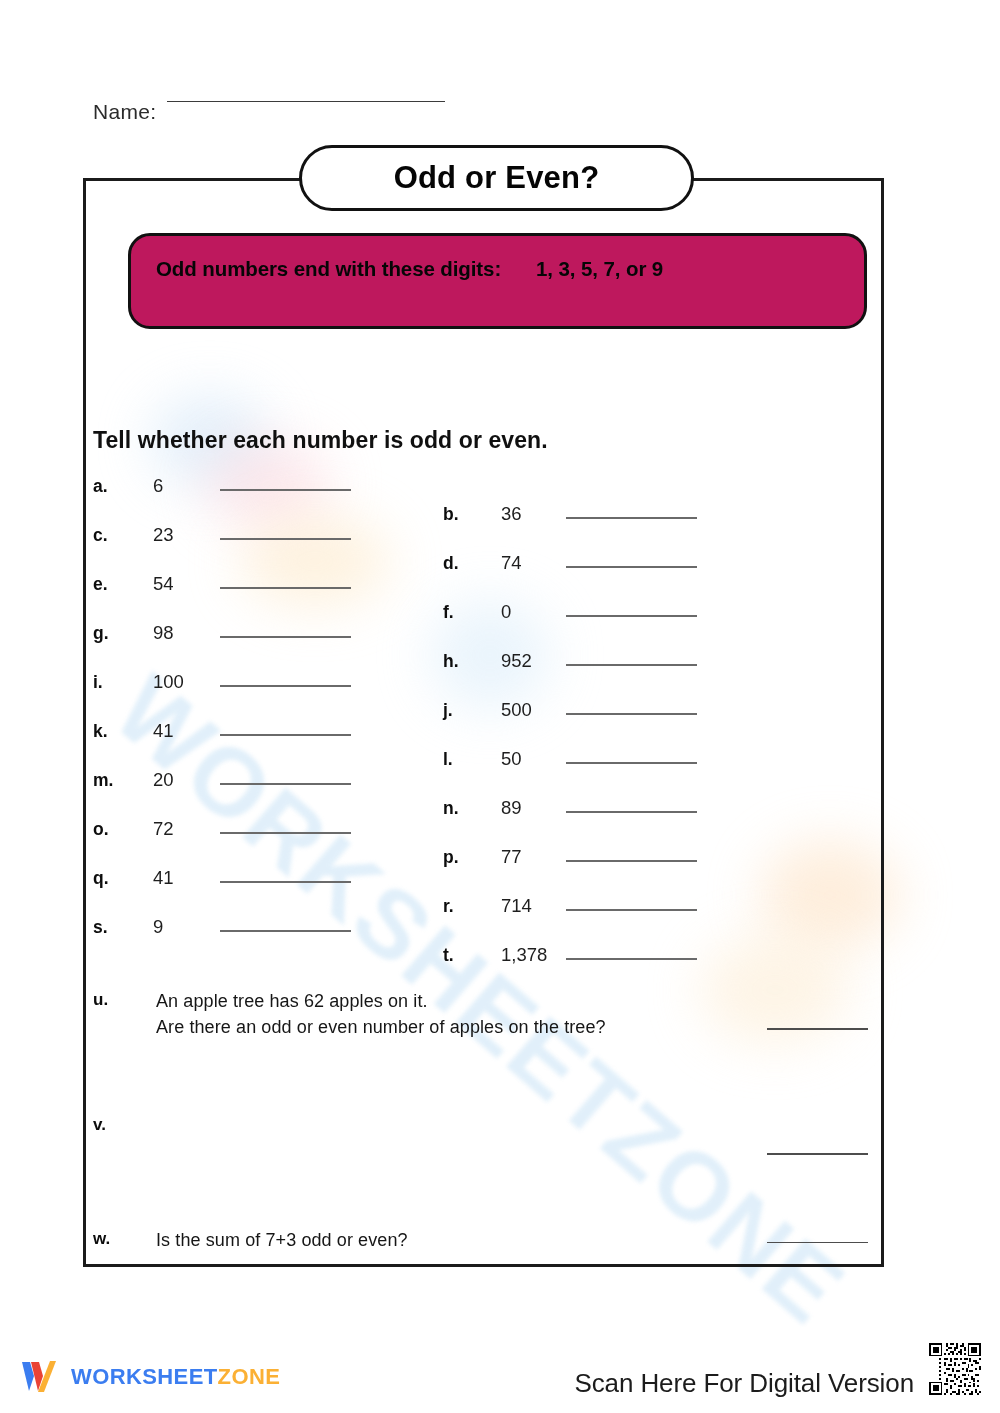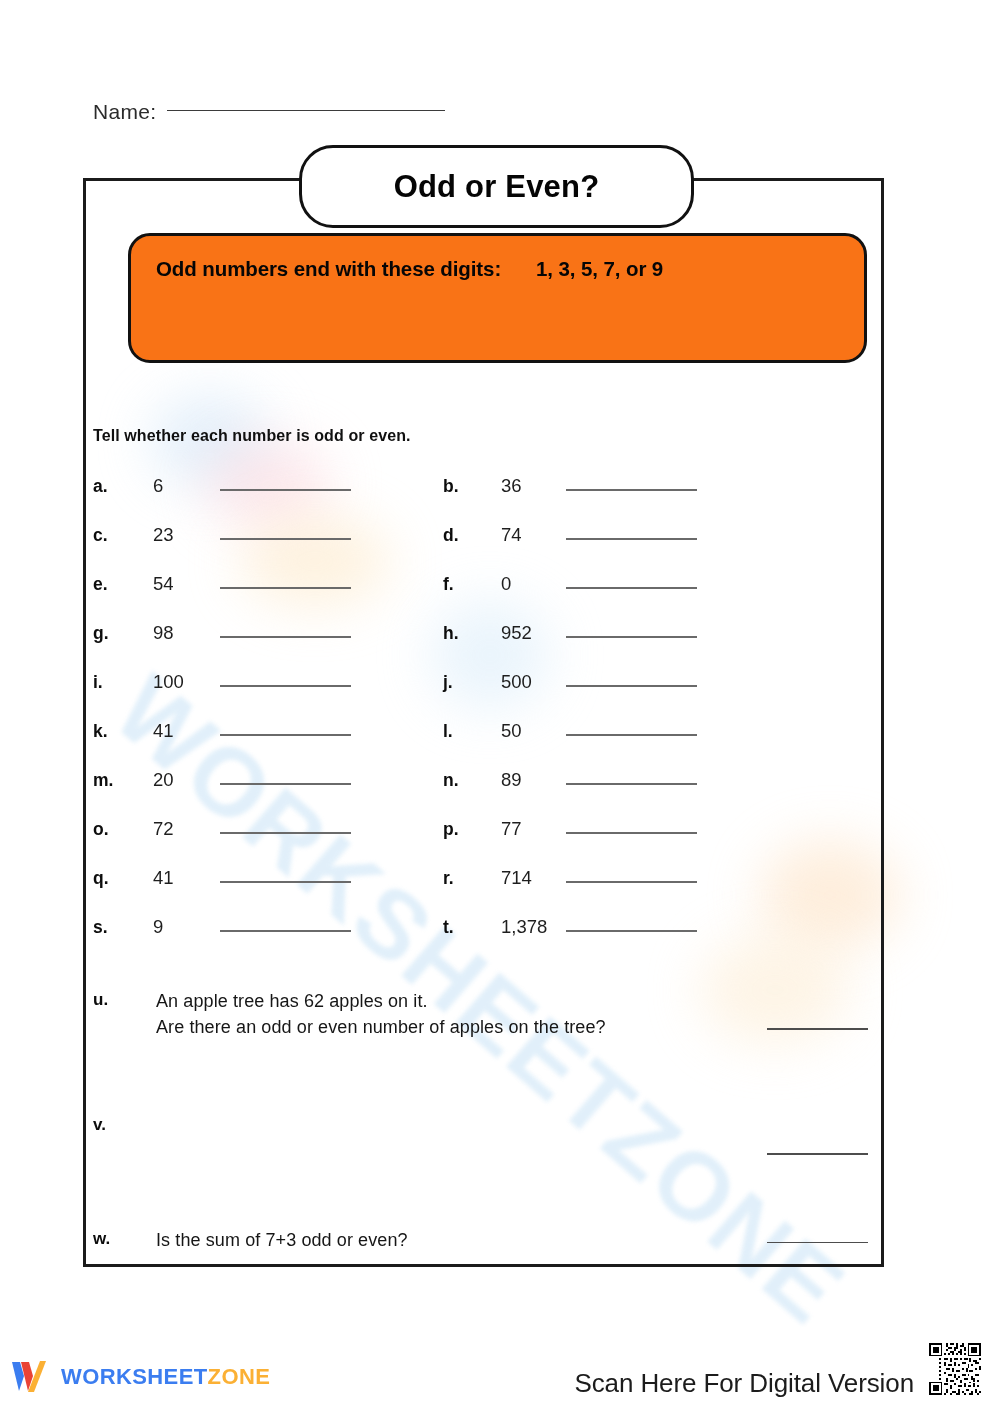--- a/index.html
+++ b/index.html
@@ -52,21 +52,21 @@
   #watermark .blob.b4 { left: 760px; top: 840px; width: 140px; height: 110px; background: #fde0c0; }
   #watermark .blob.b5 { left: 700px; top: 935px; width: 150px; height: 110px; background: #fdecd2; }
   #watermark .blob.b6 { left: 430px; top: 600px; width: 120px; height: 110px; background: #d9ecfa; }
 
   
   #name-row {
     position: absolute;
     left: 93px;
     top: 101px;
     display: flex;
-    align-items: center;
+    align-items: flex-start;
     z-index: 3;
   }
   #name-row .name-label {
     font-size: 21px;
     letter-spacing: .3px;
     color: #2b2b2b;
     line-height: 1;
   }
   #name-row .name-blank {
     width: 278px;
@@ -88,21 +88,21 @@
     background: transparent;
     z-index: 2;
   }
 
   
   #title-pill {
     position: absolute;
     left: 299px;
     top: 145px;
     width: 395px;
-    height: 83px;
+    height: 66px;
     border: 3.5px solid #111;
     border-radius: 34px;
     background: #ffffff;
     display: flex;
     align-items: center;
     justify-content: center;
     z-index: 4;
     box-sizing: border-box;
   }
   #title-pill .title-text {
@@ -111,24 +111,24 @@
     letter-spacing: .2px;
     color: #050505;
   }
 
   
   #rules-box {
     position: absolute;
     left: 128px;
     top: 233px;
     width: 739px;
-    height: 130px;
+    height: 96px;
     border: 3.5px solid #111;
     border-radius: 22px;
-    background: #f97316;
+    background: #be185d;
     box-sizing: border-box;
     z-index: 4;
     padding: 21px 0 0 0;
   }
   .rule-line {
     display: flex;
     align-items: baseline;
     font-size: 20.5px;
     font-weight: 700;
     color: #060606;
@@ -136,21 +136,21 @@
   }
   .rule-line + .rule-line { margin-top: 26px; }
   .rule-line .rule-label { width: 405px; padding-left: 25px; box-sizing: border-box; }
   .rule-line .rule-digits { white-space: nowrap; }
 
   
   #instruction {
     position: absolute;
     left: 93px;
     top: 427px;
-    font-size: 16px;
+    font-size: 23px;
     font-weight: 700;
     color: #101010;
     letter-spacing: .1px;
     z-index: 3;
   }
 
   
   #problem-grid {
     position: absolute;
     left: 93px;
@@ -184,21 +184,21 @@
     flex: 0 0 67px;
   }
   .prob-cell .prob-blank {
     width: 131px;
     height: 1.6px;
     background: #6a6a6a;
     align-self: flex-end;
     margin-bottom: 6px;
   }
   .prob-cell.right .prob-letter { flex: 0 0 58px; width: 58px; }
-  .prob-cell.right .prob-number { flex: 0 0 65px; width: 65px; }
+  .prob-cell.right .prob-number { flex: 0 0 65px; width: 65px; margin-top: 28px; }
 
   
   #word-problems {
     position: absolute;
     left: 93px;
     top: 988px;
     width: 775px;
     z-index: 3;
   }
   .word-row {
@@ -227,21 +227,21 @@
     background: #4d4d4d;
     margin-left: 4px;
   }
   #wp-u .word-blank { margin-top: 40px; }
   #wp-v { margin-top: 73px; }
   #wp-v .word-blank { margin-top: 40px; }
   #wp-w { margin-top: 72px; }
   #wp-w .word-blank { margin-top: 15px; }
   #logo {
     position: absolute;
-    left: 10px;
+    left: 20px;
     top: 1360px;
     display: flex;
     align-items: center;
     z-index: 5;
   }
   #logo .logo-mark {
     width: 42px;
     height: 34px;
     position: relative;
     margin-right: 9px;

